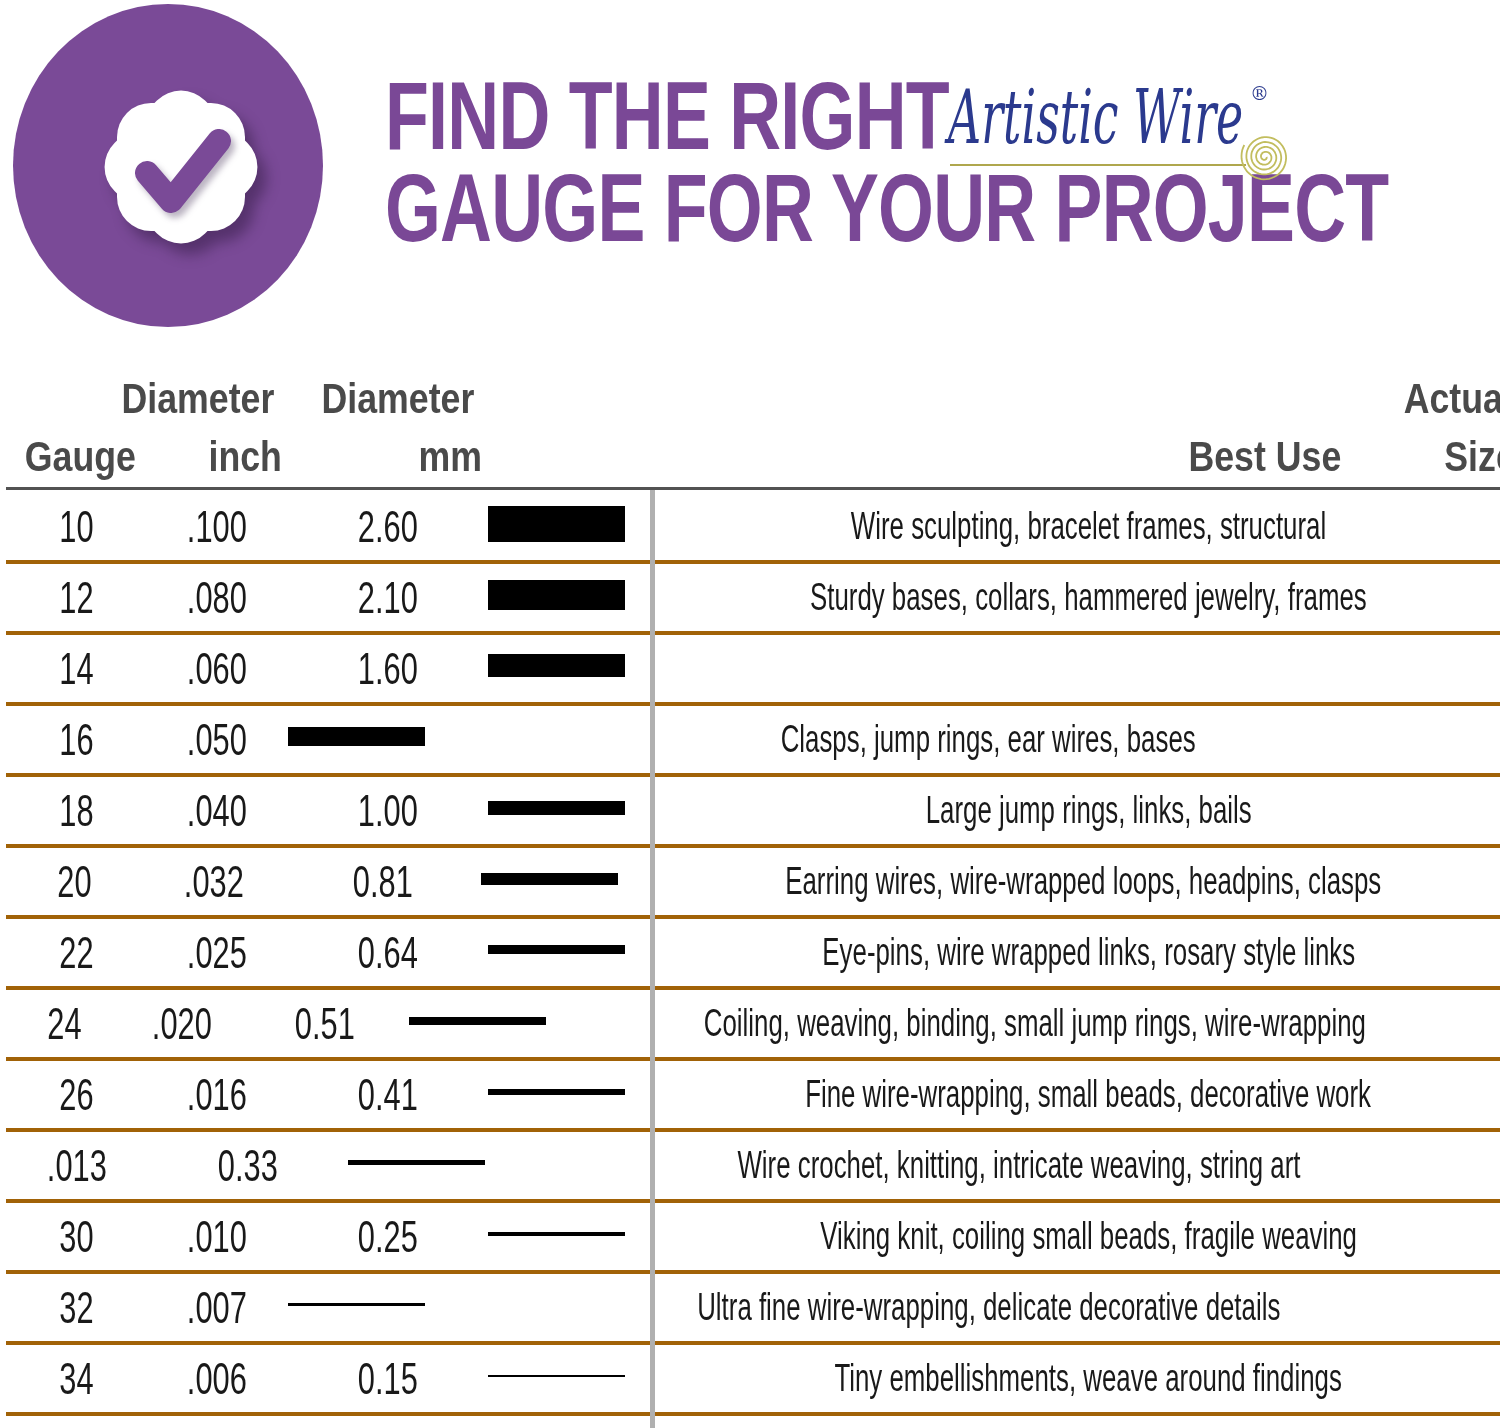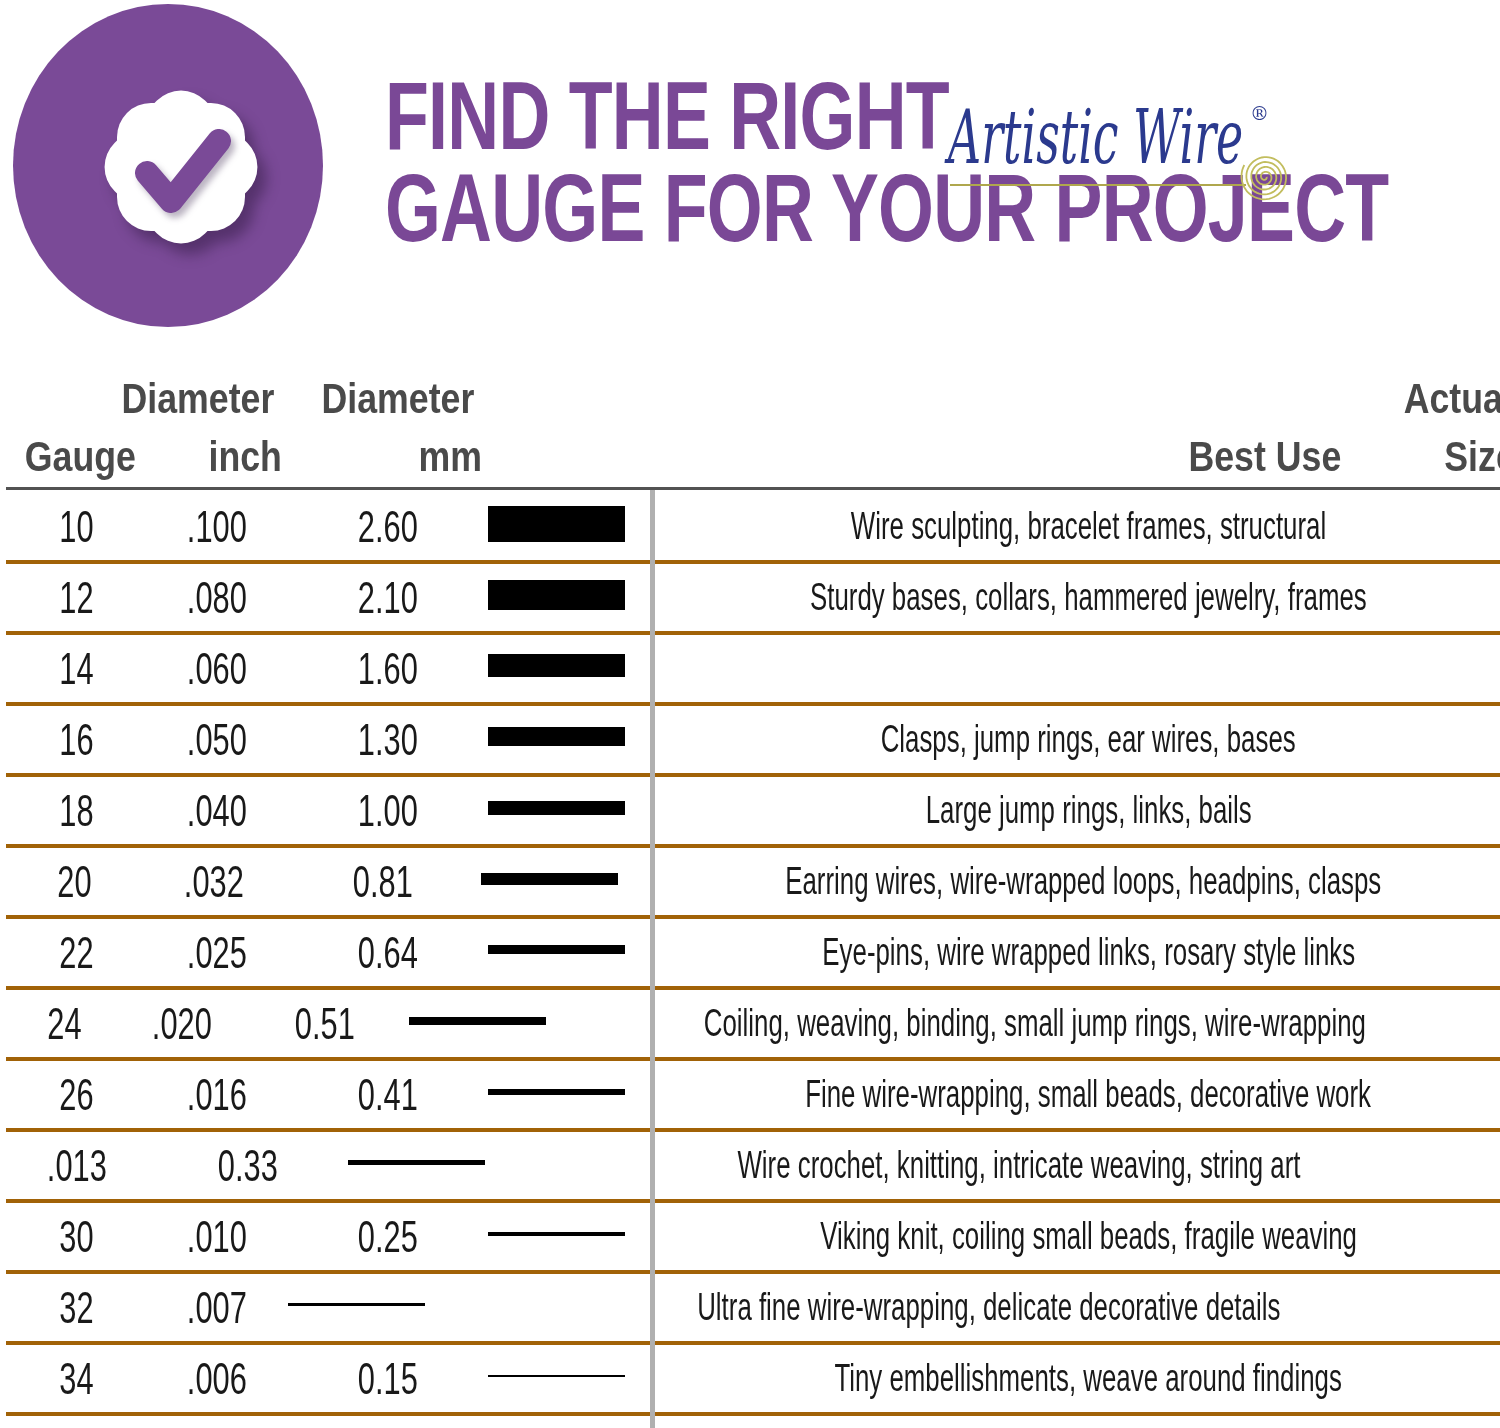--- a/index.html
+++ b/index.html
@@ -21,21 +21,21 @@
     position:absolute;left:24px;top:24px;width:128px;height:128px;
     background:#ffffff;border-radius:34px;
   }
   .sq.b{transform:rotate(45deg);}
   .check{position:absolute;left:13px;top:13px;width:150px;height:150px;
     filter:drop-shadow(4px 5px 3px rgba(60,40,80,.35));}
   .check polyline{fill:none;stroke:#7A4A97;stroke-width:24;stroke-linecap:round;stroke-linejoin:round;}
   .title{position:absolute;left:385px;top:70px;color:#7A4896;font-weight:700;}
   .tline{display:block;font-size:97px;line-height:92px;letter-spacing:-1px;
     transform:scaleX(.74);transform-origin:0 50%;white-space:nowrap;}
-  .brand{position:absolute;left:948px;top:100px;width:360px;height:120px;}
+  .brand{position:absolute;left:948px;top:80px;width:360px;height:120px;}
   .brand-text{display:inline-block;font-family:"DejaVu Serif","Liberation Serif",serif;
     font-style:italic;font-size:74px;line-height:74px;color:#2B3A8E;
     transform:scaleX(.62);transform-origin:0 50%;white-space:nowrap;}
   .reg{position:absolute;left:302px;top:2px;font-size:19px;color:#2B3A8E;font-family:"DejaVu Serif",serif;}
   .brand-underline{position:absolute;left:2px;top:84px;width:296px;height:2px;background:#AFA74D;}
   .spiral{position:absolute;left:289px;top:49px;}
   .spiral polyline{fill:none;stroke:#C2BD5E;stroke-width:1.8;}
   
   .thead{
     position:absolute;left:6px;right:6px;top:371px;height:119px;
@@ -165,23 +165,20 @@
         </div>
     </div>
 
     <div class="trow">
       <div class="c cg">
           <span class="num">16</span>
         </div>
       <div class="c ci">
           <span class="num">.050</span>
         </div>
-      <div class="c cm">
-          <span class="num">1.30</span>
-        </div>
       <div class="c cs">
           <div class="bar" style="height: 19px;"></div>
         </div>
       <div class="c cb">
           <span class="use">Clasps, jump rings, ear wires, bases</span>
         </div>
     </div>
 
     <div class="trow">
       <div class="c cg">

